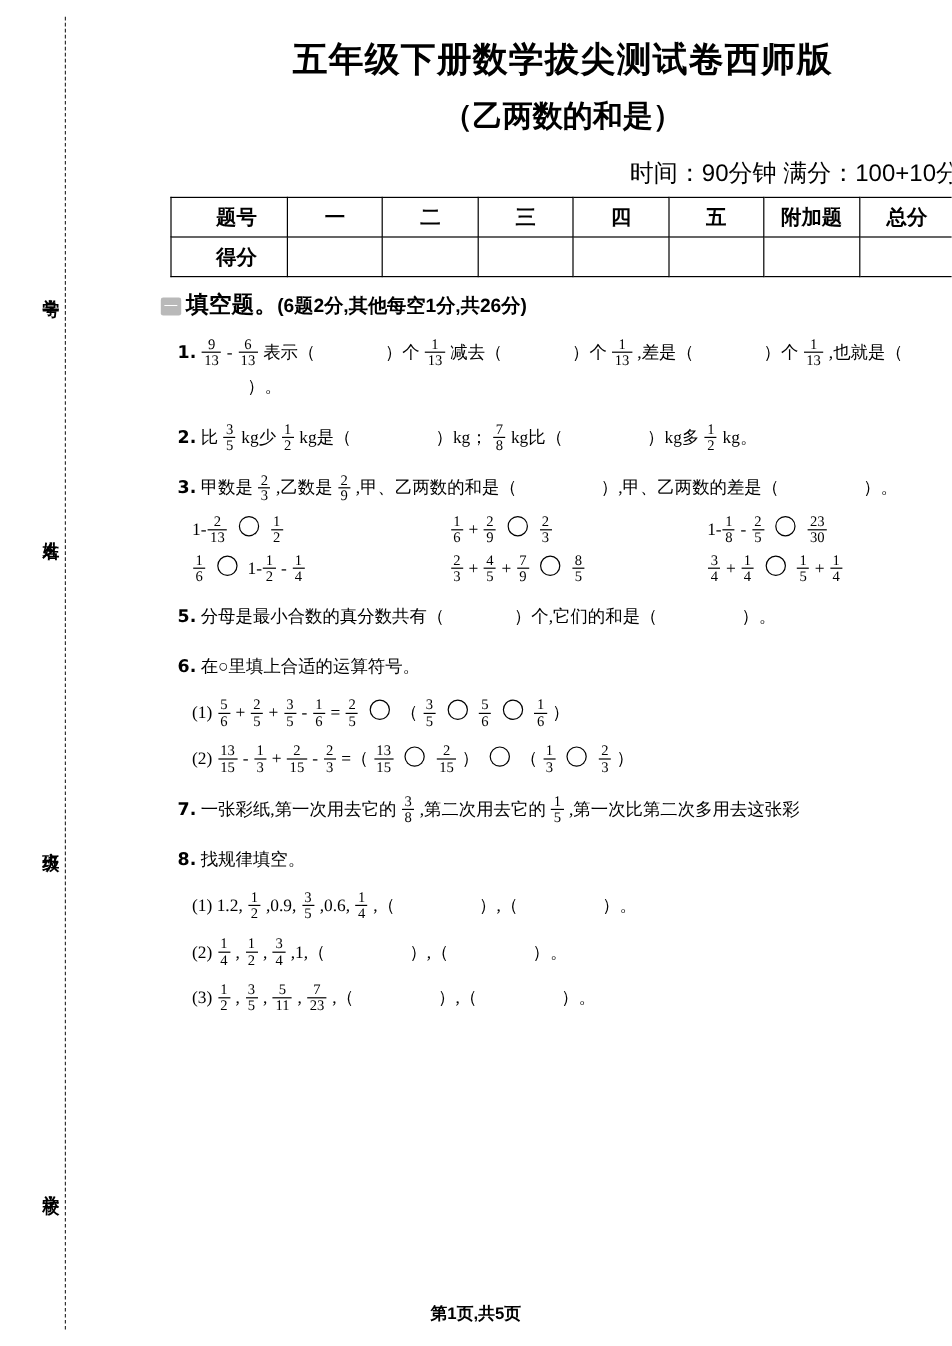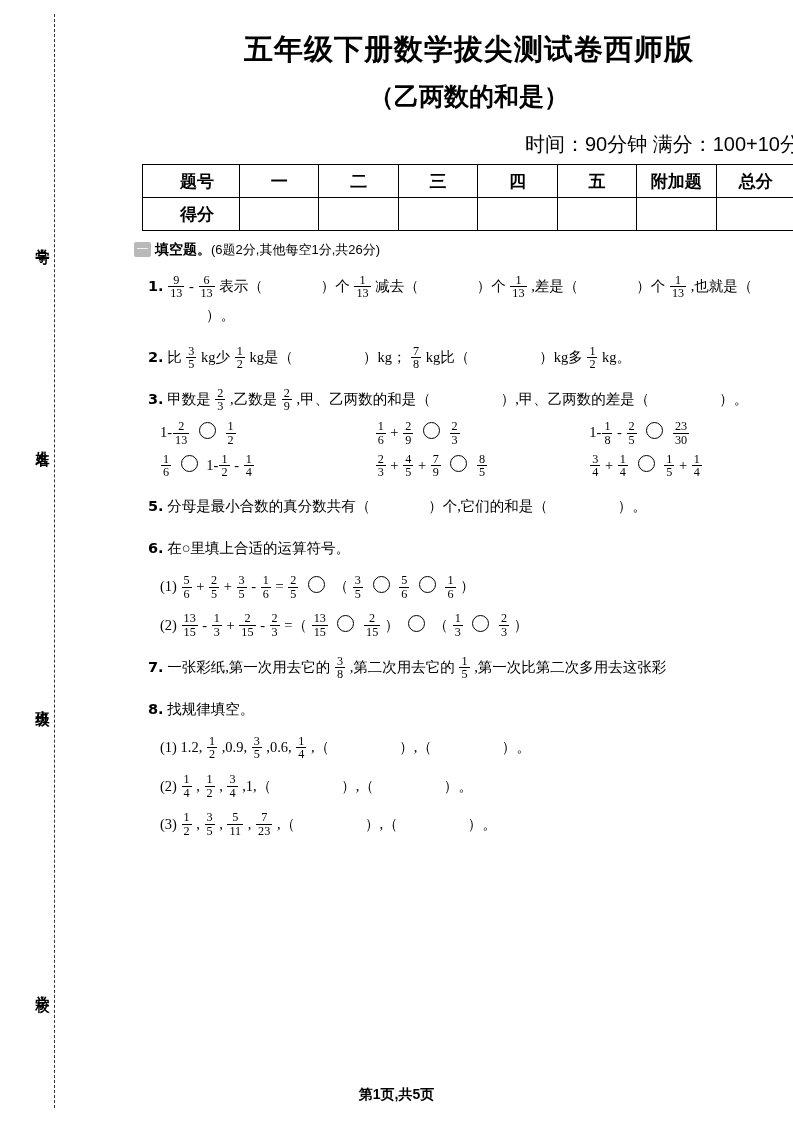--- a/index.html
+++ b/index.html
@@ -109,22 +109,22 @@
     color: #fff;
     width: 17px;
     height: 15px;
     line-height: 15px;
     text-align: center;
     font-size: 12px;
     border-radius: 2px;
     margin-right: 4px;
     vertical-align: 1px;
   }
-  .sec-title { font-weight: bold; font-size: 14px; }
-  .sec-desc { font-size: 13px; }
+  .sec-title { font-weight: bold; font-size: 19px; }
+  .sec-desc { font-size: 16px; font-weight: bold; }
 
   .q {
     font-size: 14.5px;
     margin: 13px 0 0 14px;
     line-height: 2.0;
   }
   .q .qn { font-weight: bold; font-family: "DejaVu Sans", sans-serif; }
   .sub {
     margin: 8px 0 0 26px;
     font-size: 14.5px;

